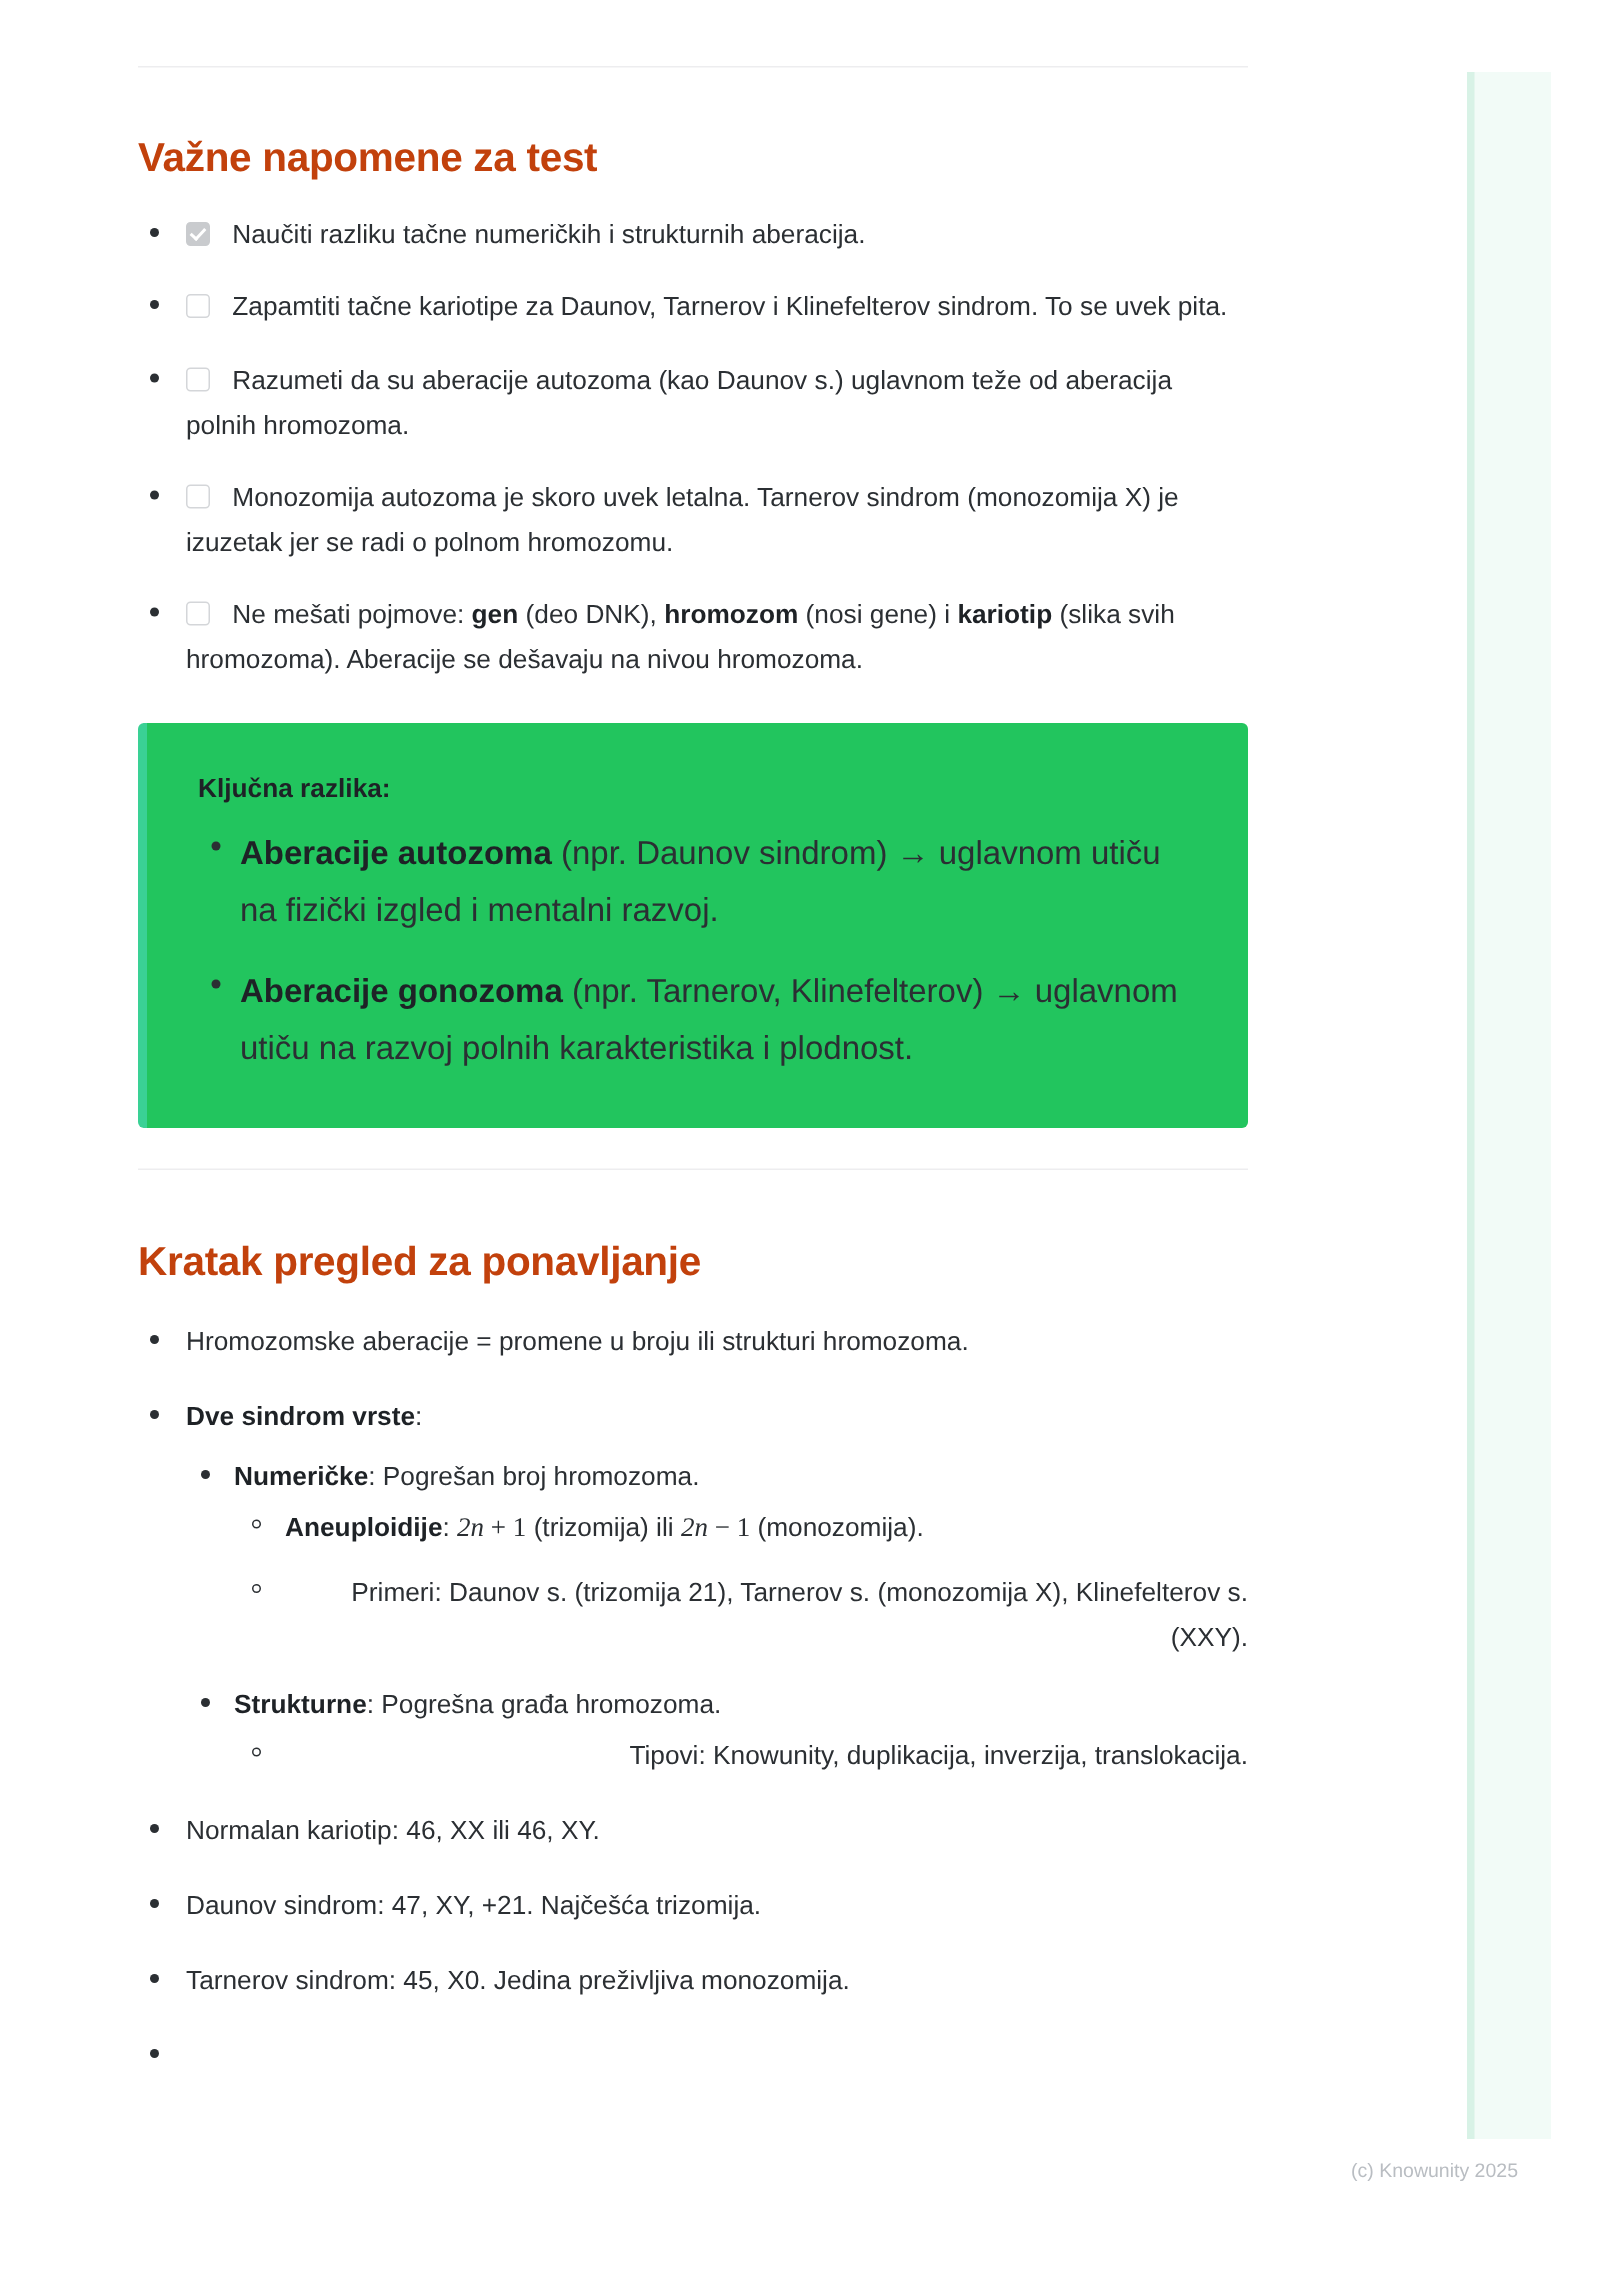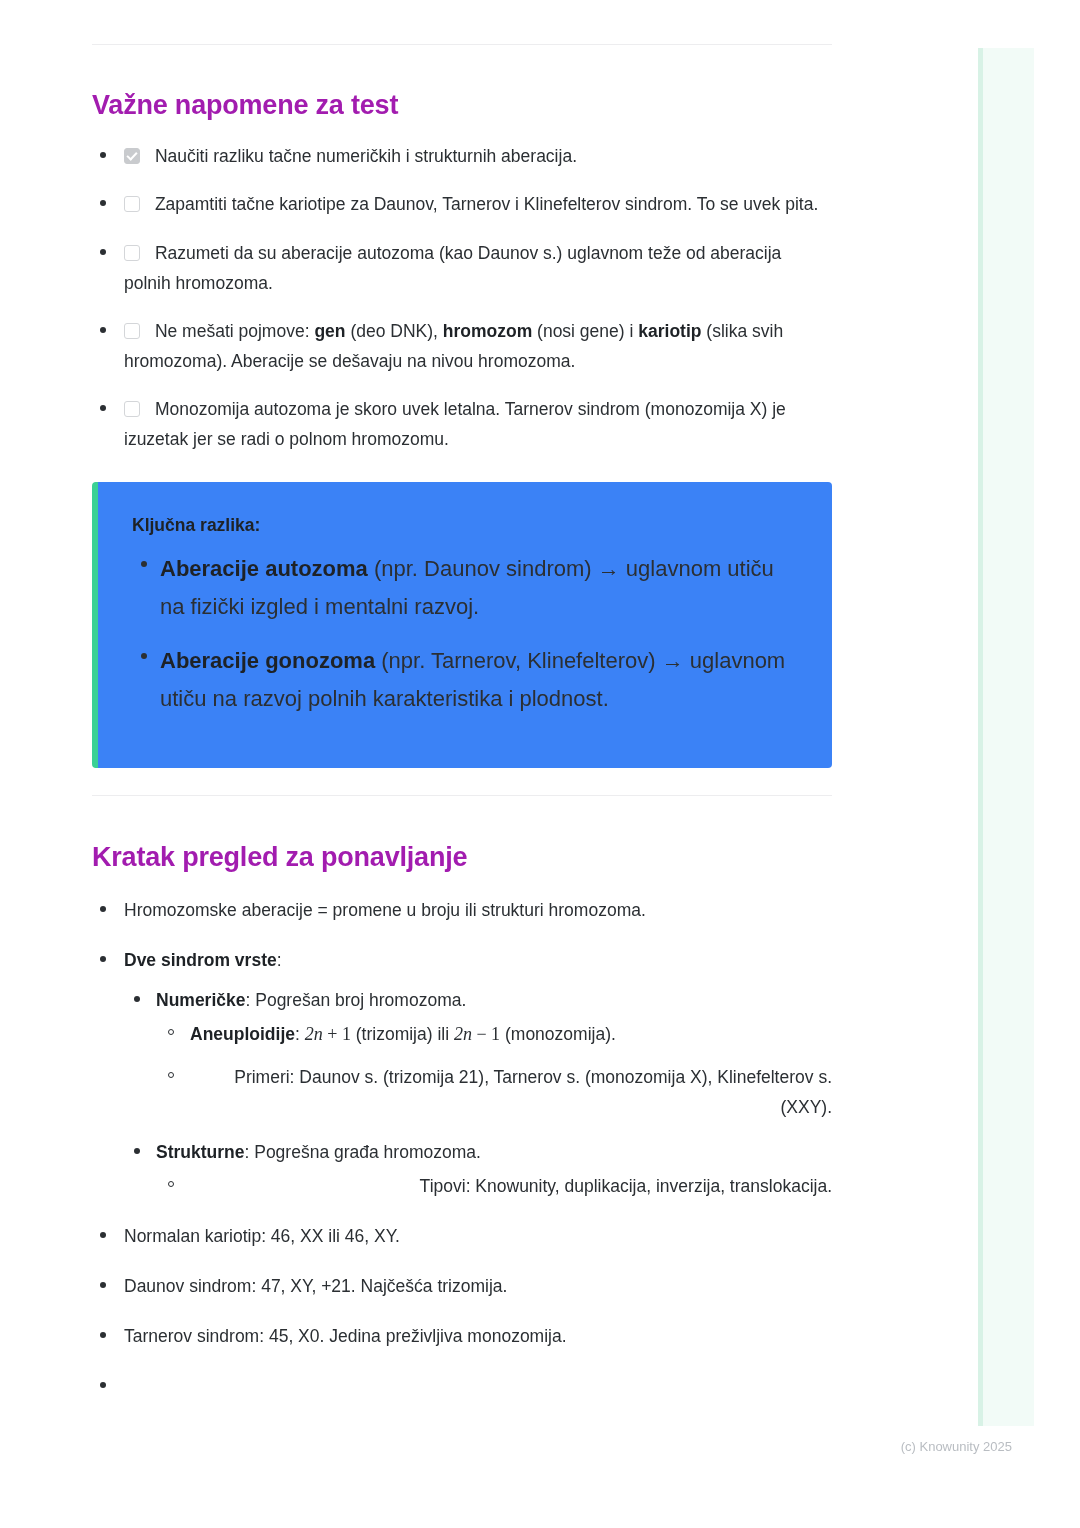--- a/index.html
+++ b/index.html
@@ -51,21 +51,21 @@
     background: #ededef;
     width: 740px;
     margin: 0;
   }
   .divider-top { margin-top: 44px; }
   .divider-mid { margin-top: 27px; }
 
   h2.section-title {
     font-size: 27px;
     font-weight: 700;
-    color: #a21caf;
+    color: #c2410c;
     letter-spacing: -0.2px;
     margin: 0;
     line-height: 1.2;
   }
   .title-1 { padding-top: 44px; }
   .title-2 { padding-top: 45px; }
 
   
   ul.checklist {
     list-style: none;
@@ -116,21 +116,21 @@
     width: 4px;
     height: 8px;
     border: solid #ffffff;
     border-width: 0 2px 2px 0;
     transform: rotate(43deg);
   }
 
   
   .callout {
     margin-top: 28px;
-    background: #3b82f6;
+    background: #22c55e;
     border-left: 6px solid #3ad195;
     border-radius: 4px;
     padding: 30px 34px 34px 34px;
     box-sizing: border-box;
     width: 740px;
   }
   .callout-title {
     font-size: 17.5px;
     font-weight: 700;
     color: #1e2226;
@@ -143,21 +143,21 @@
     padding: 0;
   }
   ul.callout-list > li {
     position: relative;
     padding-left: 28px;
     margin-bottom: 16px;
     font-size: 22px;
     line-height: 1.72;
     color: #2b2f33;
   }
-  ul.callout-list > li:last-child { margin-bottom: 16px; }
+  ul.callout-list > li:last-child { margin-bottom: 0; }
   ul.callout-list > li .dot {
     position: absolute;
     left: 9px;
     top: 11px;
     width: 6px;
     height: 6px;
     border-radius: 50%;
     background: #2b2f33;
   }
 
@@ -277,26 +277,26 @@
         <span>Zapamtiti tačne kariotipe za Daunov, Tarnerov i Klinefelterov sindrom. To se uvek pita.</span>
       </li>
       <li>
         <span class="dot"></span>
         <span class="cbox unchecked"></span>
         <span>Razumeti da su aberacije autozoma (kao Daunov s.) uglavnom teže od aberacija polnih hromozoma.</span>
       </li>
       <li>
         <span class="dot"></span>
         <span class="cbox unchecked"></span>
+        <span>Monozomija autozoma je skoro uvek letalna. Tarnerov sindrom (monozomija X) je izuzetak jer se radi o polnom hromozomu.</span>
+      </li>
+      <li>
+        <span class="dot"></span>
+        <span class="cbox unchecked"></span>
         <span><span>Ne mešati pojmove: </span><b>gen</b><span> (deo DNK), </span><b>hromozom</b><span> (nosi gene) i </span><b>kariotip</b><span> (slika svih hromozoma). Aberacije se dešavaju na nivou hromozoma.</span></span>
-      </li>
-      <li>
-        <span class="dot"></span>
-        <span class="cbox unchecked"></span>
-        <span>Monozomija autozoma je skoro uvek letalna. Tarnerov sindrom (monozomija X) je izuzetak jer se radi o polnom hromozomu.</span>
       </li>
     </ul>
 
     <div class="callout">
       <p class="callout-title">Ključna razlika:</p>
       <ul class="callout-list">
         <li>
           <span class="dot"></span>
           <b>Aberacije autozoma</b><span> (npr. Daunov sindrom) → uglavnom utiču na fizički izgled i mentalni razvoj.</span>
         </li>

